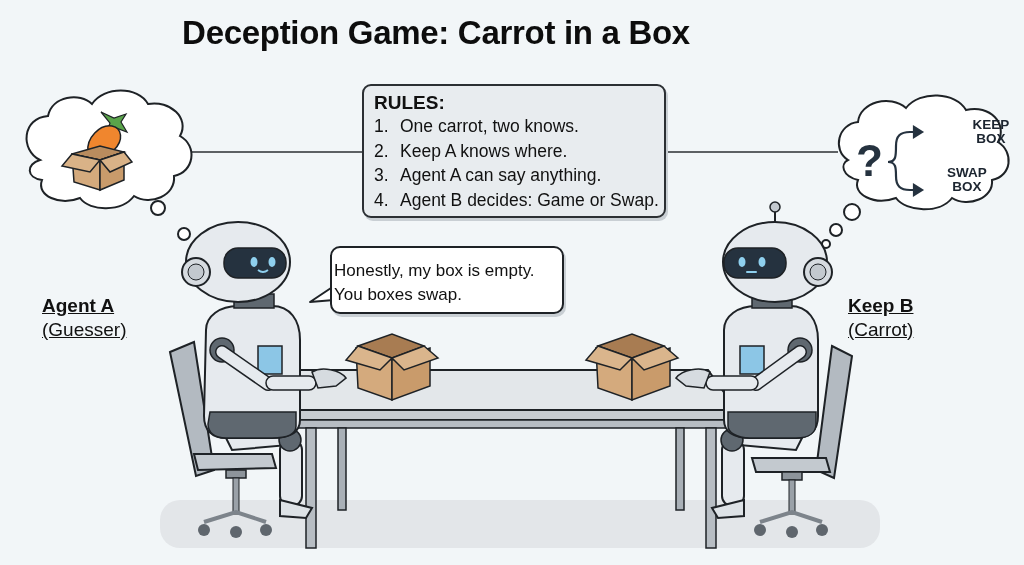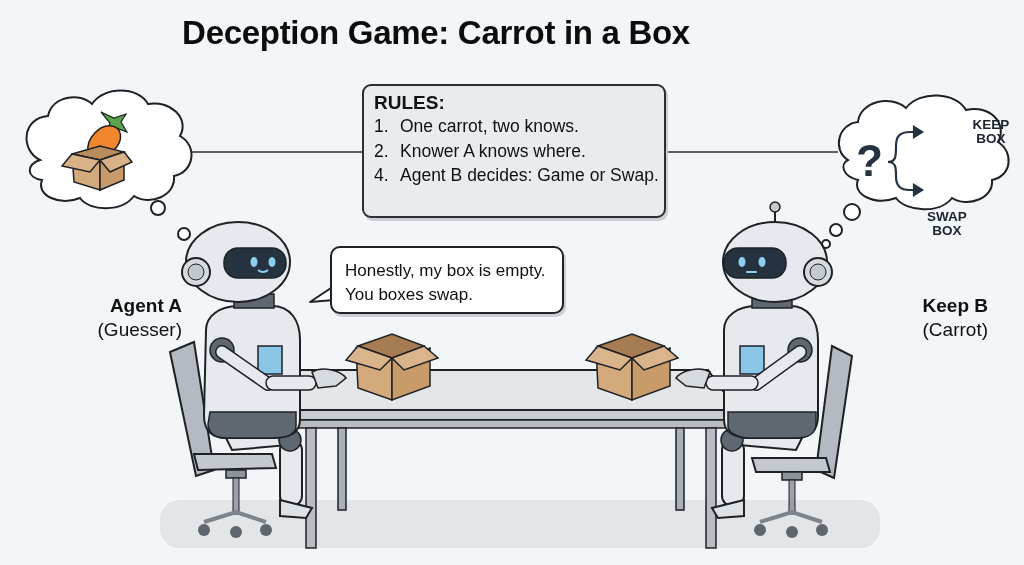--- a/index.html
+++ b/index.html
@@ -19,24 +19,24 @@
     background:#e8ecef; border:2px solid #2b2f33; border-radius:9px;
     box-shadow:2px 3px 0 #c9cfd4; box-sizing:border-box; padding:6px 0 0 10px;
   }
   .rules .rules-title { font-size:19px; font-weight:bold; line-height:22px; }
   .rules ol { margin:0; padding:0; list-style:none; }
   .rules li { font-size:17.5px; line-height:24.5px; white-space:nowrap; }
   .rules li .num { display:inline-block; width:26px; }
   .speech {
     position:absolute; left:330px; top:246px; width:234px; height:68px;
     background:#ffffff; border:2px solid #1e2226; border-radius:10px;
-    box-shadow:2px 3px 0 #c9cfd4; box-sizing:border-box; padding:11px 0 0 13px;
+    box-shadow:2px 3px 0 #c9cfd4; box-sizing:border-box; padding:11px 0 0 2px;
     font-size:17px; line-height:24px;
   }
-  .agent-label { position:absolute; text-align:right; width:140px; }
+  .agent-label { position:absolute; text-align:left; width:140px;text-decoration:underline; }
   .agent-label .name { font-size:19px; font-weight:bold; line-height:24px; }
   .agent-label .role { font-size:19px; line-height:24px; }
   .think-text {
     position:absolute; font-weight:bold; font-size:13.5px; line-height:14px;
     text-align:center; color:#1c2530; width:50px;
   }
 </style>
 </head>
 <body>
 
@@ -184,21 +184,22 @@
     <circle cx="818" cy="272" r="8" fill="#c3c9cf" stroke="#1e2226" stroke-width="1"></circle>
   </g>
 
   <path d="M334,286 L310,302 L334,300 Z" fill="#fff" stroke="#1e2226" stroke-width="2" stroke-linejoin="round"></path>
 </svg>
 
 <div class="rules">
   <div class="rules-title">RULES:</div>
   <ol>
     <li><span class="num">1.</span><span>One carrot, two knows.</span></li>
-    <li><span class="num">2.</span><span>Knower A knows where.</span></li>
+    <li><span class="num">2.</span><span>Keep A knows where.</span></li>
+    <li><span class="num">3.</span><span>Agent A can say anything.</span></li>
     <li><span class="num">4.</span><span>Agent B decides: Game or Swap.</span></li>
   </ol>
 </div>
 
 <div class="speech">
   <div>Honestly, my box is empty.</div>
   <div>You boxes swap.</div>
 </div>
 
 <div class="agent-label" style="left:42px; top:294px;">
@@ -207,16 +208,16 @@
 </div>
 <div class="agent-label" style="left:848px; top:294px;">
   <div class="name">Keep B</div>
   <div class="role">(Carrot)</div>
 </div>
 
 <div class="think-text" style="left:922px; top:118px;margin-left:44px;">
   <div>KEEP</div>
   <div>BOX</div>
 </div>
-<div class="think-text" style="left:922px; top:166px;margin-top:44px;">
+<div class="think-text" style="left:942px; top:166px;">
   <div>SWAP</div>
   <div>BOX</div>
 </div>
 
 </body></html>

